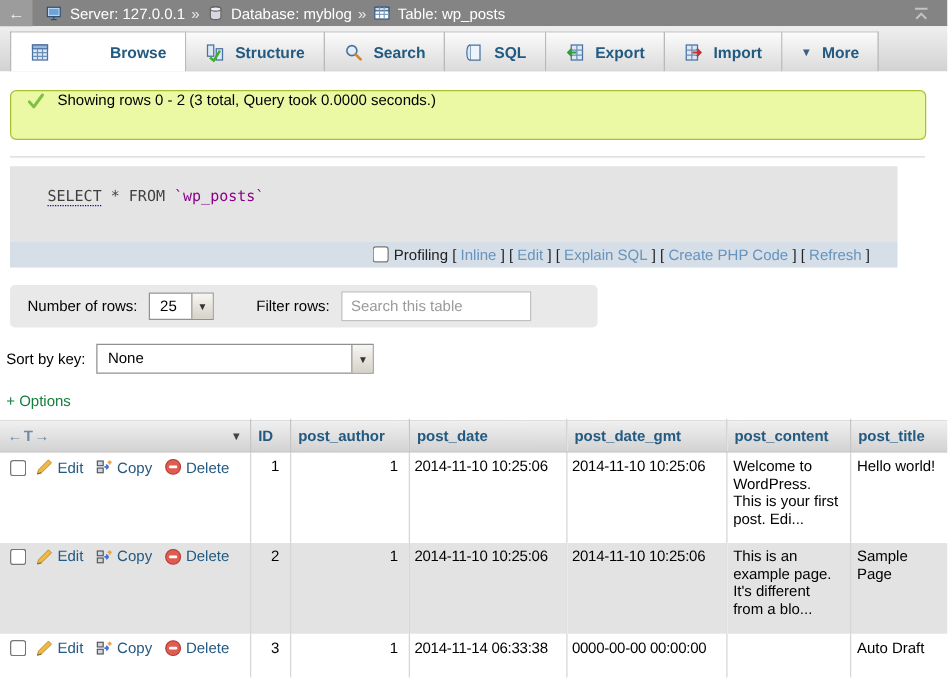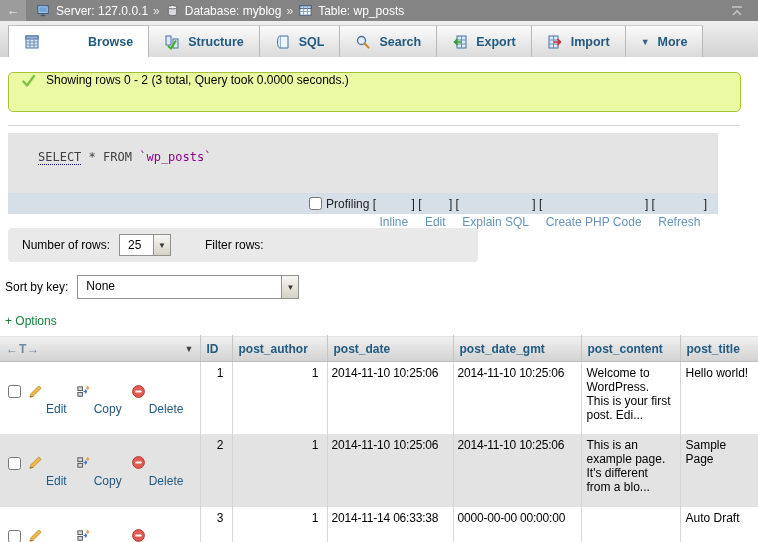--- a/index.html
+++ b/index.html
@@ -36,21 +36,21 @@
   .divider { margin:13px 18px 0 8px; border-top:1px solid #d8d8d8; }
 
   
   .querybox { margin:7px 0 0 8px; width:710px; }
   .sqlarea { height:60px; background:#e4e4e4; padding:17px 0 0 30px;
     font-family:"DejaVu Sans Mono", monospace; font-size:12px; }
   .kw { color:#404040; }
   .kw.u { border-bottom:1px dotted #05128e; }
   .tblref { color:#8b008b; }
   .profilingbar { height:21px; background:#d6dee8; display:flex; align-items:center;
-    justify-content:flex-end; padding-right:11px; white-space:pre; color:#222; }
+    justify-content:flex-end; padding-right:22px; white-space:pre; color:#222; }
   .profilingbar input { margin-right:4px; }
   .profilingbar a { color:#6694bd; text-decoration:none; cursor:pointer; }
 
   
   .rowsbar { margin:14px 0 0 8px; width:470px; height:34px; background:#e9e9e9;
     border-radius:4px; display:flex; align-items:center; padding:0 14px; gap:9px; }
   .pma-select { display:inline-flex; border:1px solid #919191; background:#fff;
     height:22px; align-items:stretch; cursor:pointer; }
   .pma-select .val { padding:3px 8px 0 8px; flex:1; }
   .pma-select .btn { width:17px; background:linear-gradient(#f7f6f2,#d6d2c6);
@@ -78,21 +78,21 @@
   .sort-ind { color:#444; font-size:9px; cursor:pointer; }
   .results td { vertical-align:top; padding:4px 5px; border-right:1px solid #d6d6d6;
     overflow:hidden; }
   .results tr.alt td { background:#e3e3e3; }
   .results td.num { text-align:right; padding-right:8px; }
   .results td.dt { white-space:nowrap; padding-left:4px; padding-right:2px; letter-spacing:-0.2px; }
   .cell-actions { display:flex; align-items:center; gap:3px; white-space:nowrap; }
   .cell-actions input { margin:1px 4px 0 3px; }
   .rowlink { color:#235a81; text-decoration:none; cursor:pointer; margin-right:6px; }
   .cell-actions .ic { width:15px; height:15px; display:inline-flex; flex:none; }
-  a { text-decoration:none;margin-top:36px; }
+  a { text-decoration:none; }
 </style>
 </head>
 <body>
 
 
 
 
 <div class="topbar">
   <div class="nav-back">
     <span>←</span>
@@ -150,34 +150,34 @@
           <rect x="2" y="2" width="5" height="9" fill="#dce9f7" stroke="#4970a0"></rect>
           <rect x="9" y="5" width="5" height="9" fill="#dce9f7" stroke="#4970a0"></rect>
           <path d="M4 12l3 2.5 5-8" stroke="#3fae2a" stroke-width="2" fill="none"></path>
         </svg>
     </span>
     <span class="lbl">Structure</span>
   </div>
   <div class="tab">
     <span class="ic">
       <svg viewBox="0 0 16 16">
+          <circle cx="6.5" cy="6.5" r="4" fill="#e4eefa" stroke="#4970a0" stroke-width="1.3"></circle>
+          <line x1="9.5" y1="9.5" x2="13.5" y2="13.5" stroke="#c98b2d" stroke-width="2.2" stroke-linecap="round"></line>
+        </svg>
+    </span>
+    <span class="lbl">Search</span>
+  </div>
+  <div class="tab">
+    <span class="ic">
+      <svg viewBox="0 0 16 16">
           <path d="M5 2h8v12H5z" fill="#eef4fb" stroke="#4970a0"></path>
           <path d="M5 2c-1.6 0-2.5 2.7-2.5 6S3.4 14 5 14" fill="#dce9f7" stroke="#4970a0"></path>
         </svg>
     </span>
     <span class="lbl">SQL</span>
-  </div>
-  <div class="tab">
-    <span class="ic">
-      <svg viewBox="0 0 16 16">
-          <circle cx="6.5" cy="6.5" r="4" fill="#e4eefa" stroke="#4970a0" stroke-width="1.3"></circle>
-          <line x1="9.5" y1="9.5" x2="13.5" y2="13.5" stroke="#c98b2d" stroke-width="2.2" stroke-linecap="round"></line>
-        </svg>
-    </span>
-    <span class="lbl">Search</span>
   </div>
   <div class="tab">
     <span class="ic">
       <svg viewBox="0 0 16 16">
           <rect x="5" y="2" width="9" height="12" fill="#dce9f7" stroke="#4970a0"></rect>
           <path d="M5 6h9 M5 10h9 M9.5 2v12" stroke="#6d8fb5" fill="none"></path>
           <path d="M9 8H2.5 M5.5 5L2.5 8l3 3" stroke="#2f9e2f" stroke-width="1.6" fill="none"></path>
         </svg>
     </span>
     <span class="lbl">Export</span>
@@ -246,20 +246,21 @@
 <div class="rowsbar">
   <span>Number of rows:</span>
   <span class="pma-select sel-rows">
     <span class="val">25</span>
     <span class="btn">
         <span>▼</span>
       </span>
   </span>
   <span style="width:16px"></span>
   <span>Filter rows:</span>
+  <input class="filter-input" type="text" placeholder="Search this table" style="">
 </div>
 
 <div class="sortrow">
   <span>Sort by key:</span>
   <span class="pma-select sel-sort">
     <span class="val">None</span>
     <span class="btn">
         <span>▼</span>
       </span>
   </span>

